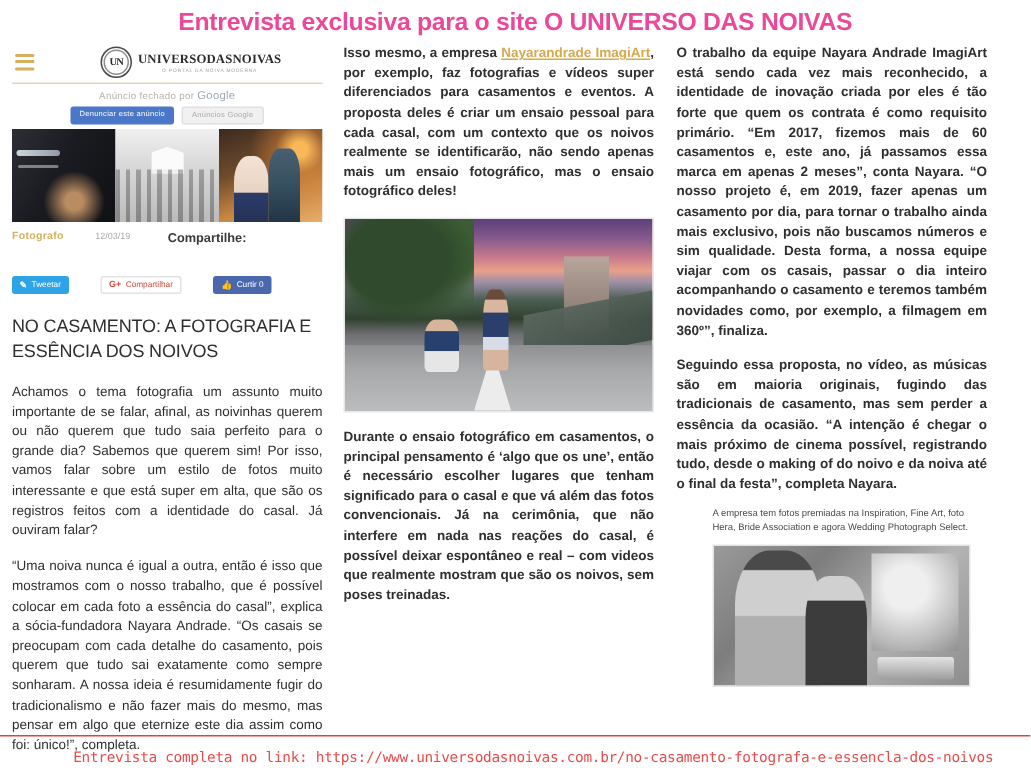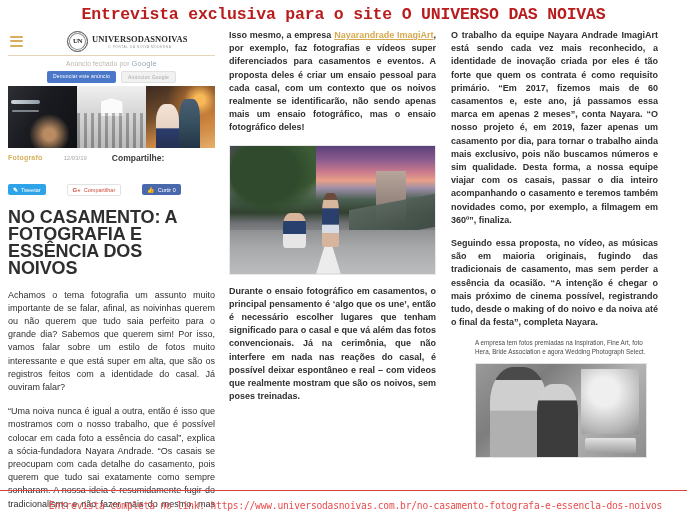--- a/index.html
+++ b/index.html
@@ -12,24 +12,24 @@
     height: 512px;
     overflow: hidden;
     font-family: "Liberation Sans", sans-serif;
     color: #303030;
     position: relative;
   }
 
   
   .page-title {
     text-align: center;
-    font-family: Liberation Mono, monospace;
+    font-family: Liberation Sans, sans-serif;
     font-size: 16.5px;
     font-weight: 700;
-    color: #b91c1c;
+    color: #ec4899;
     letter-spacing: -0.2px;
     padding-top: 5px;
     line-height: 20px;
     white-space: nowrap;
   }
 
   
   .columns {
     display: flex;
     gap: 12px;
@@ -172,26 +172,25 @@
     font-size: 5.5px; color: #fff; padding: 2px 5px; border-radius: 2px;
     white-space: nowrap;
   }
   .social.tw { background: #2fa3e8; }
   .social.gp { background: #ffffff; color: #d04a3b; border: 1px solid #e2e2e2; }
   .social.fb { background: #4a69ad; }
   .social .glyph { font-weight: 700; font-size: 6px; }
 
   
   .article-title {
-    font-size: 18px;
+    font-size: 12px;
     line-height: 17px;
     color: #2e2e2e;
     margin-top: 13px;
     letter-spacing: -0.1px;
-    font-weight: bold;
   }
 
   
   p.body {
     font-size: 9px;
     line-height: 13.2px;
     text-align: justify;
     color: #2f2f2f;
     margin: 0 0 11px 0;
   }

